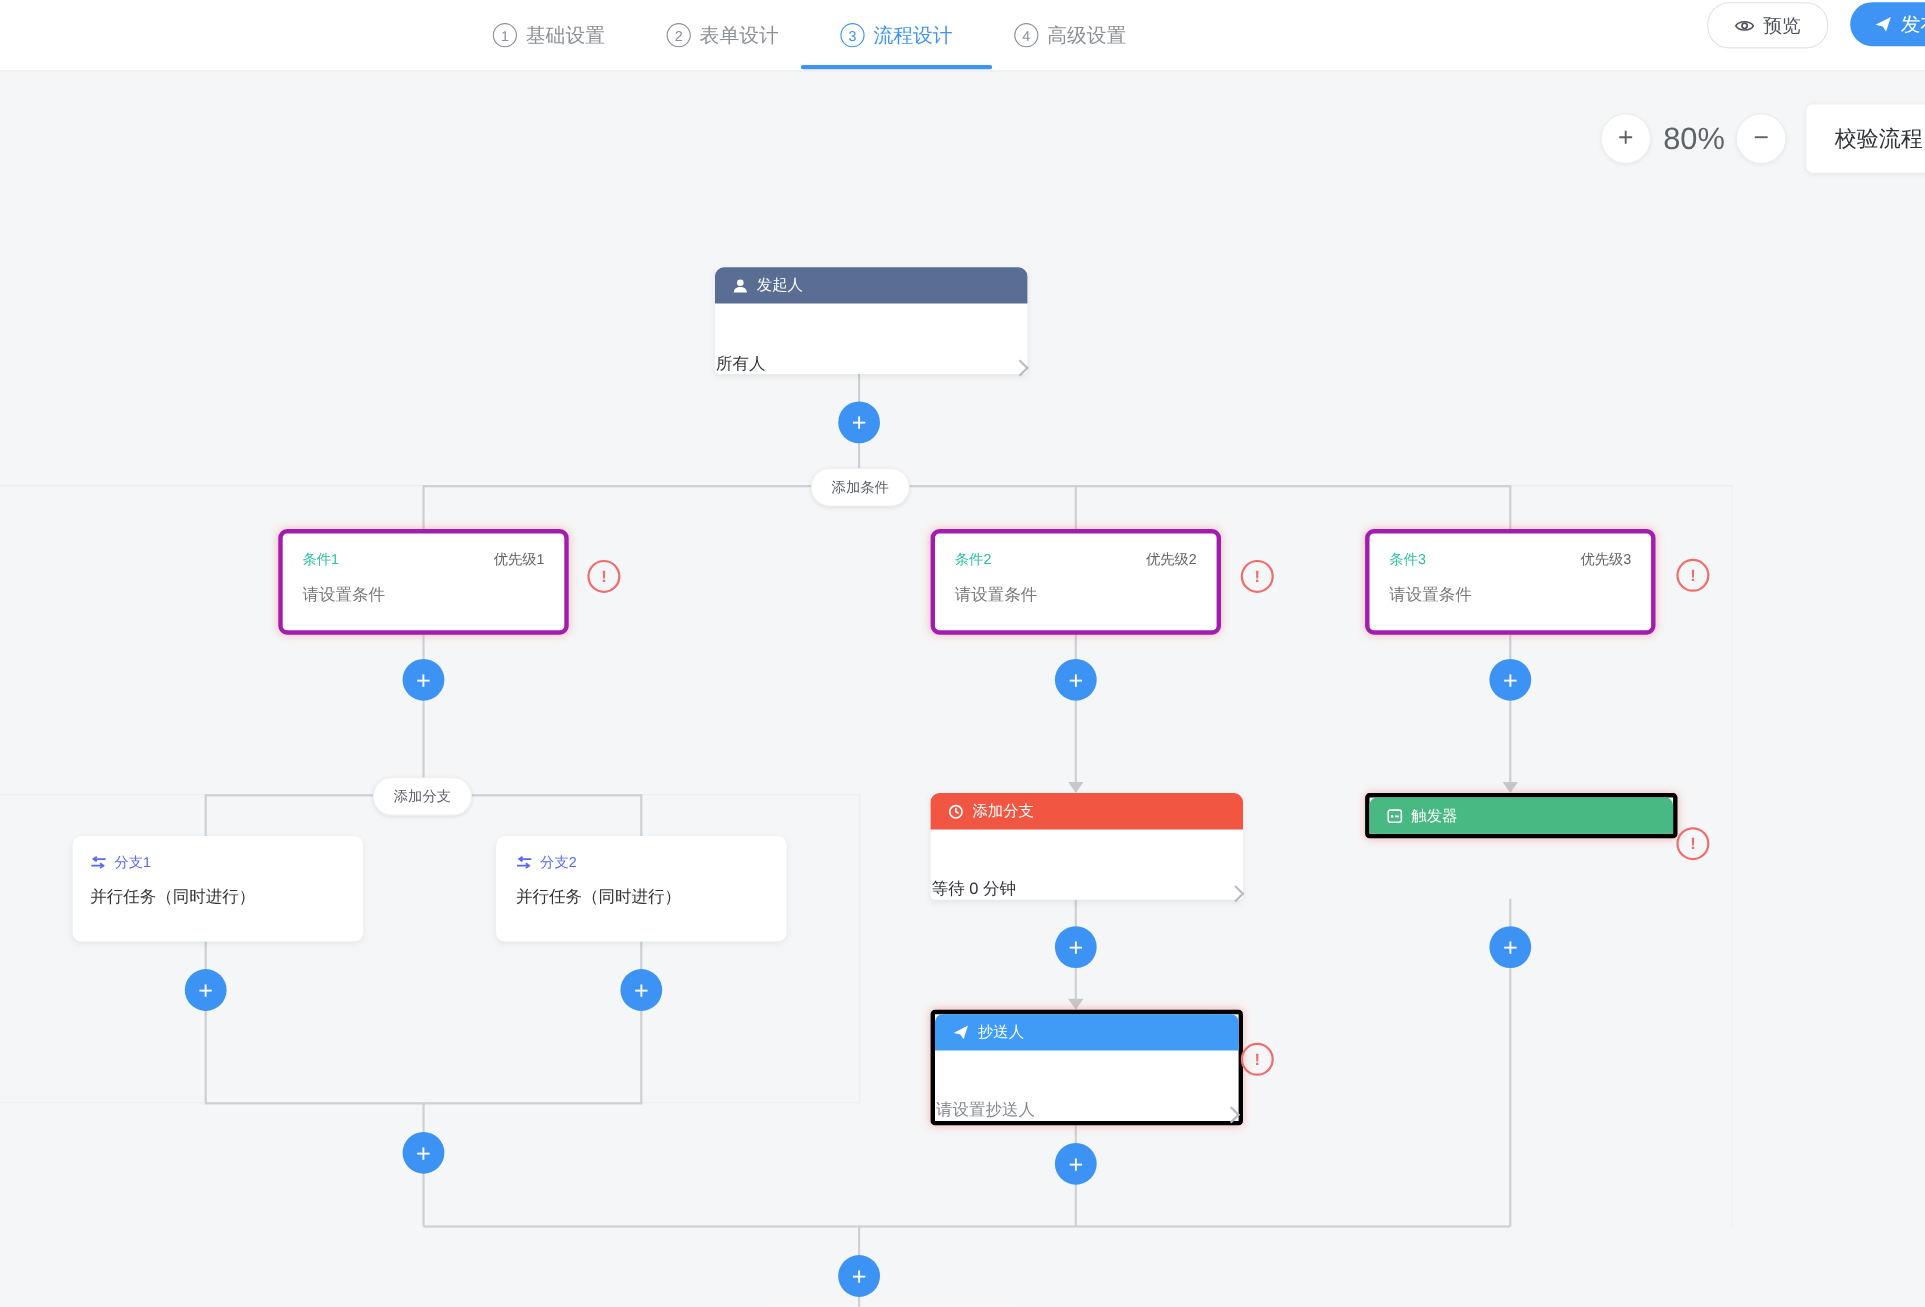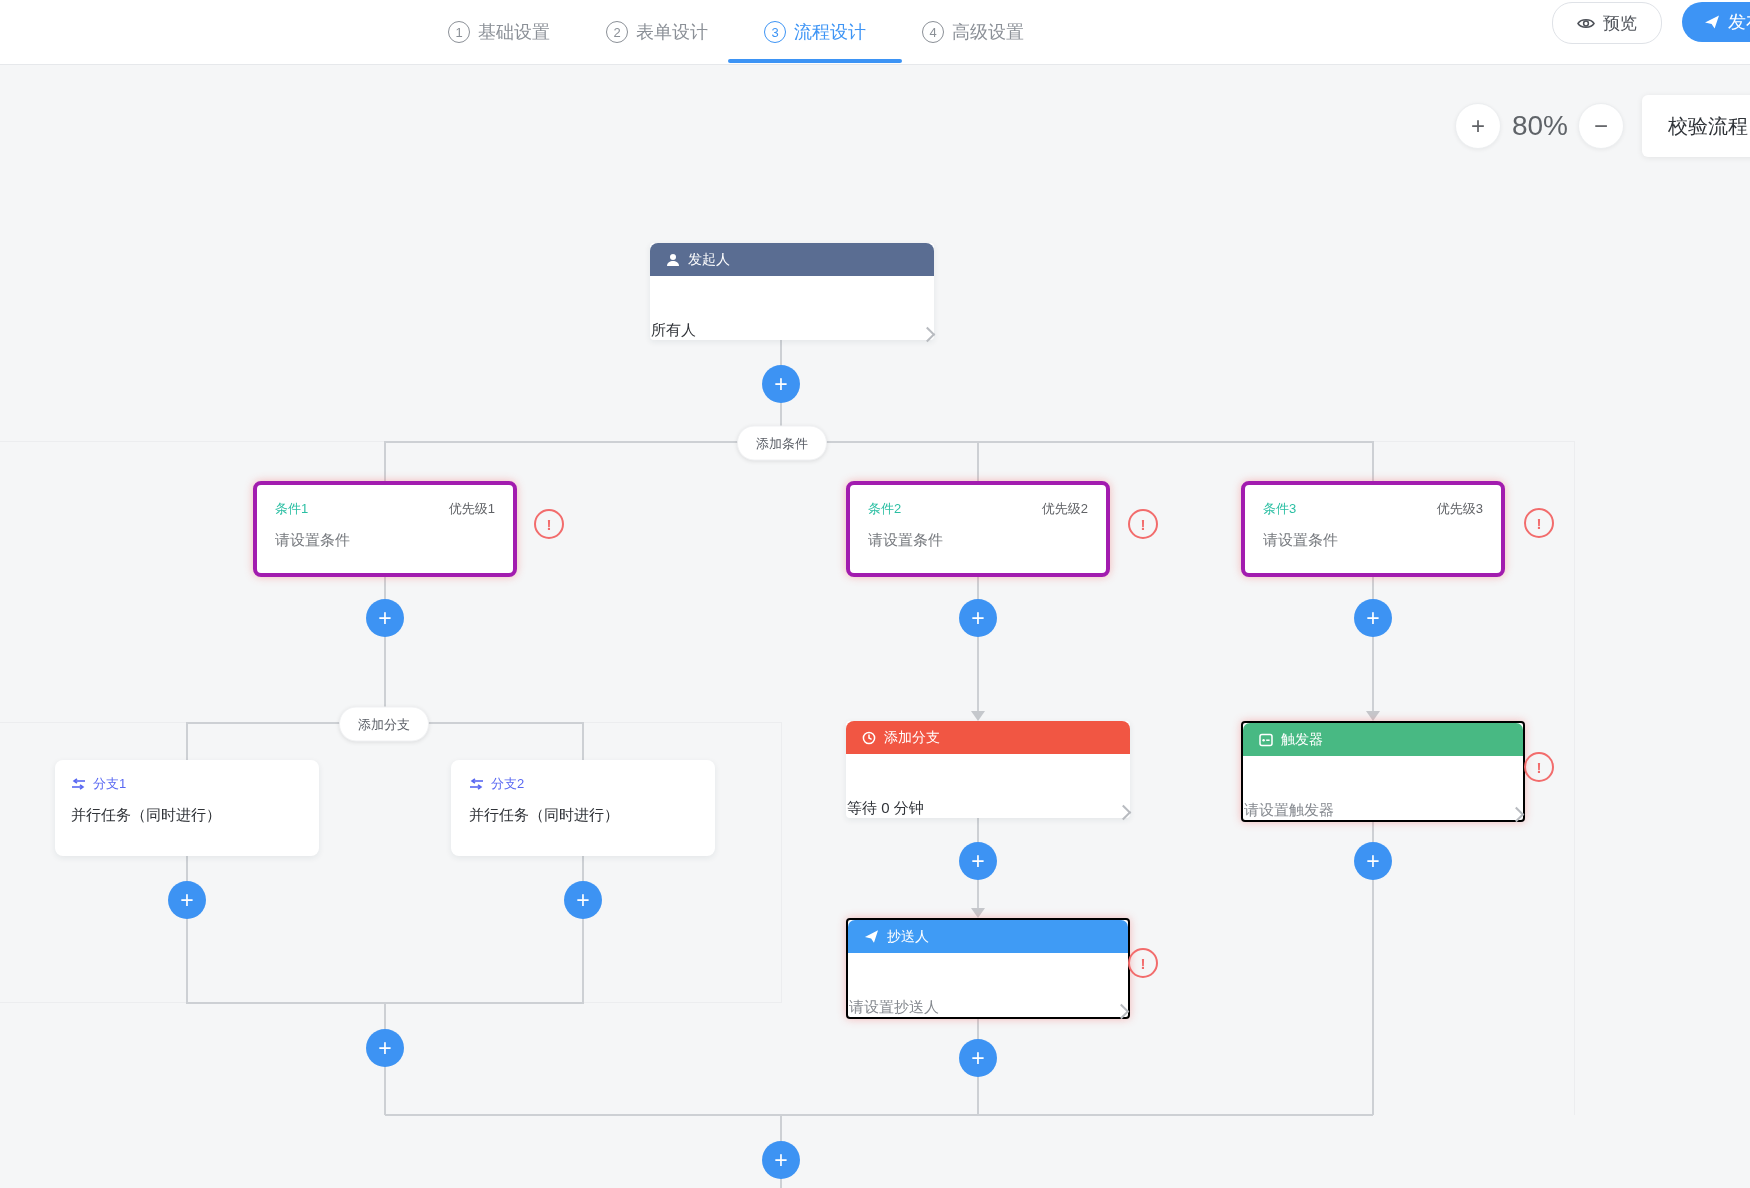--- a/index.html
+++ b/index.html
@@ -40,21 +40,21 @@
   
   .plus{position:absolute;width:38px;height:38px;border-radius:50%;background:#3d93f3;color:#fff;
        display:flex;align-items:center;justify-content:center;font-size:23px;font-weight:300;
        transform:translate(-50%,-50%);cursor:pointer;z-index:5;}
   .pill{position:absolute;height:33px;padding:0 18px;background:#fff;border:1px solid #f0f1f3;
        border-radius:17px;box-shadow:0 1px 4px rgba(0,0,0,.10);display:flex;align-items:center;
        font-size:13px;color:#5a5e66;transform:translate(-50%,-50%);cursor:pointer;z-index:5;white-space:nowrap;}
   
   .node{position:absolute;width:284px;background:#fff;border-radius:4px;
        box-shadow:0 2px 6px rgba(31,45,61,.08);z-index:4;box-sizing:border-box;cursor:pointer;}
-  .node.error{border:2px solid #000000;box-shadow:0 0 8px rgba(245,108,108,.45);}
+  .node.error{border:4px solid #000000;box-shadow:0 0 8px rgba(245,108,108,.45);}
   .nhead{height:33px;border-radius:8px 8px 0 0;display:flex;align-items:center;gap:8px;
        padding:0 16px;color:#fff;font-size:14px;}
   .nbody{height:64px;display:flex;align-items:flex-end;justify-content:space-between;
        padding:0 1px;font-size:15px;color:#303338;}
   .nbody .ph{color:#85898f;}
   .chev{width:9px;height:9px;border-top:2px solid #b8bbc0;border-right:2px solid #b8bbc0;
        transform:rotate(45deg);flex:0 0 auto;}
   .card{position:absolute;width:264px;height:96px;background:#fff;border-radius:8px;
        box-shadow:0 2px 6px rgba(31,45,61,.08);z-index:4;box-sizing:border-box;
        padding:15px 18px 0;cursor:pointer;}
@@ -170,21 +170,21 @@
       <span>+</span>
     </div>
   <div class="plus" style="left:1373px;top:618px;">
       <span>+</span>
     </div>
 
   <div class="pill" style="left:384px;top:724px;">
       <span>添加分支</span>
     </div>
 
-  <div class="card br" style="left:55px;top:760px;padding-left:16px;">
+  <div class="card br" style="left:66px;top:760px;padding-left:16px;">
     <div class="r1">
       <svg width="15" height="12" viewBox="0 0 15 12">
           <g stroke="#5968f2" stroke-width="1.6" fill="none">
             <path d="M3 3 H14"></path>
             <path d="M6 0.8 L3 3 L6 5.2"></path>
             <path d="M1 9 H12"></path>
             <path d="M9 6.8 L12 9 L9 11.2"></path>
           </g>
         </svg>
       <span>分支1</span>
@@ -253,24 +253,20 @@
     </div>
 
   <div class="node error" style="left:1241px;top:721px;">
     <div class="nhead" style="background:#48b983;border-radius:7px 7px 0 0;">
       <svg width="14" height="14" viewBox="0 0 14 14">
           <rect x="1" y="1.5" width="12" height="11" rx="2" fill="none" stroke="#fff" stroke-width="1.5"></rect>
           <circle cx="4.6" cy="7.2" r="1.2" fill="#fff"></circle>
           <path d="M7.2 7.2 H10.6" stroke="#fff" stroke-width="1.5"></path>
         </svg>
       <span>触发器</span>
-    </div>
-    <div class="nbody">
-      <span class="ph">请设置触发器</span>
-      <span class="chev"></span>
     </div>
   </div>
   <div class="warn" style="left:1539px;top:767px;">
       <span>!</span>
     </div>
   <div class="plus" style="left:1373px;top:861px;">
       <span>+</span>
     </div>
 
   <div class="plus" style="left:781px;top:1160px;">

